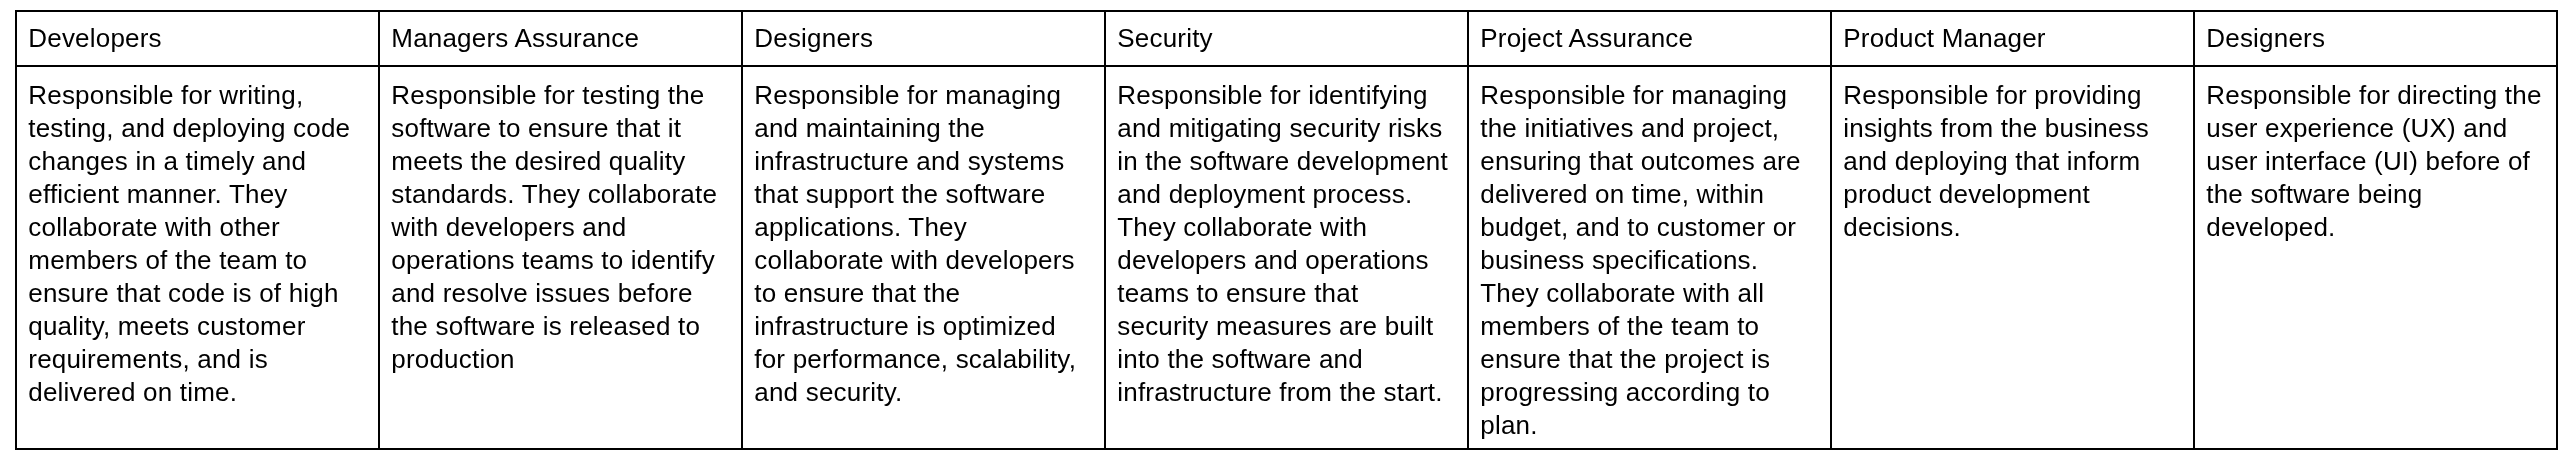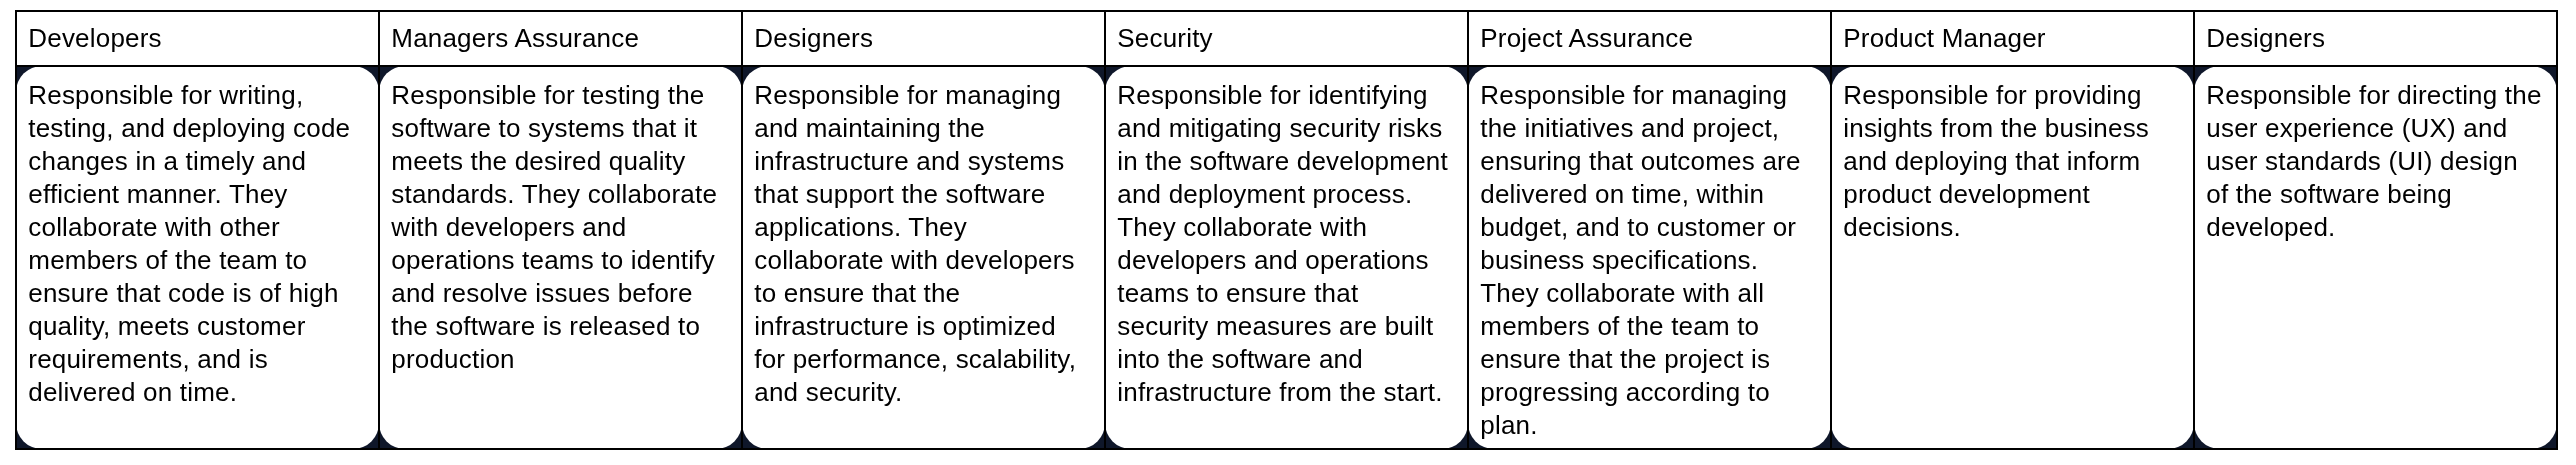--- a/index.html
+++ b/index.html
@@ -13,21 +13,21 @@
     font-family: "Liberation Sans", sans-serif;
     color: #000000;
     overflow: hidden;
   }
   table.roles-table {
     border-collapse: collapse;
     table-layout: fixed;
     margin: 9.7px 0 0 14.6px;
     width: 2542px;
     height: 440px;
-    background: #0f172a;
+    background: #be185d;
   }
   table.roles-table col {
     width: 363px;
   }
   table.roles-table th,
   table.roles-table td {
     border: 2.9px solid #000000;
     font-weight: 400;
     text-align: left;
     font-size: 26px;
@@ -39,21 +39,20 @@
   table.roles-table th {
     height: 53px;
     padding: 0 11.7px;
     vertical-align: middle;
     white-space: nowrap;
     overflow: hidden;
   }
   table.roles-table td {
     padding: 12.7px 11.7px 0 11.7px;
     vertical-align: top;
-    border-radius: 26px;
   }
 </style>
 </head>
 <body>
 
 <table class="roles-table">
   <colgroup>
     <col>
       <col>
       <col>
@@ -69,22 +68,22 @@
       <th>Designers</th>
       <th>Security</th>
       <th>Project Assurance</th>
       <th>Product Manager</th>
       <th>Designers</th>
     </tr>
   </thead>
   <tbody>
     <tr>
       <td>Responsible for writing, testing, and deploying code changes in a timely and efficient manner. They collaborate with other members of the team to ensure that code is of high quality, meets customer requirements, and is delivered on time.</td>
-      <td>Responsible for testing the software to systems that it meets the desired quality standards. They collaborate with developers and operations teams to identify and resolve issues before the software is released to production</td>
+      <td>Responsible for testing the software to ensure that it meets the desired quality standards. They collaborate with developers and operations teams to identify and resolve issues before the software is released to production</td>
       <td>Responsible for managing and maintaining the infrastructure and systems that support the software applications. They collaborate with developers to ensure that the infrastructure is optimized for performance, scalability, and security.</td>
       <td>Responsible for identifying and mitigating security risks in the software development and deployment process. They collaborate with developers and operations teams to ensure that security measures are built into the software and infrastructure from the start.</td>
       <td>Responsible for managing the initiatives and project, ensuring that outcomes are delivered on time, within budget, and to customer or business specifications. They collaborate with all members of the team to ensure that the project is progressing according to plan.</td>
       <td>Responsible for providing insights from the business and deploying that inform product development decisions.</td>
-      <td>Responsible for directing the user experience (UX) and user standards (UI) design of the software being developed.</td>
+      <td>Responsible for directing the user experience (UX) and user interface (UI) before of the software being developed.</td>
     </tr>
   </tbody>
 </table>
 
 
 </body></html>

